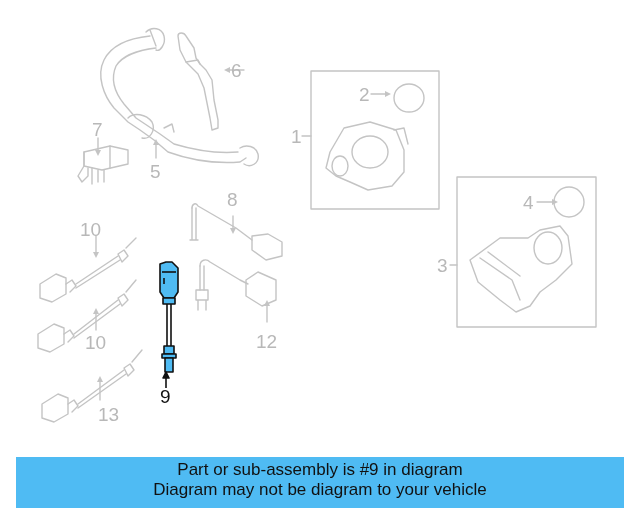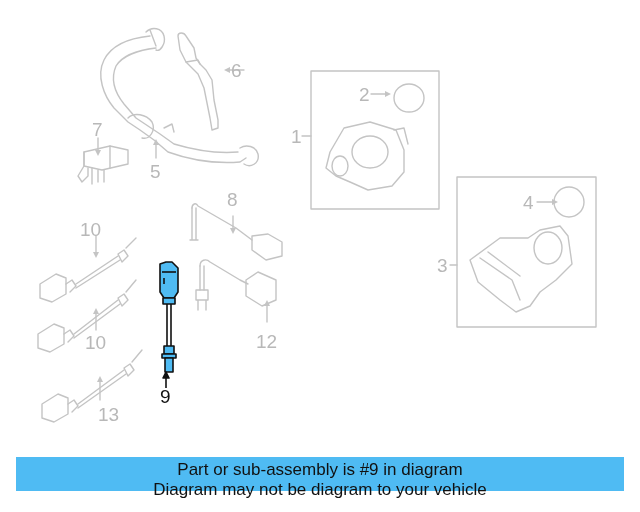--- a/index.html
+++ b/index.html
@@ -1,21 +1,21 @@
 <!DOCTYPE html>
 <html><head>
   <meta charset="utf-8">
   <style>
     html, body { margin: 0; padding: 0; background: #ffffff; }
     body { width: 640px; height: 512px; position: relative; overflow: hidden; font-family: "Liberation Sans", sans-serif; }
     #diagram { position: absolute; left: 0; top: 0; width: 640px; height: 450px; }
     .callout { position: absolute; font-family: "Liberation Sans", sans-serif; font-size: 19px; color: #b8b8b8; line-height: 1; }
     .callout.active { color: #111111; }
     #banner {
-      position: absolute; left: 16px; top: 457px; width: 608px; height: 34px;
+      position: absolute; left: 16px; top: 457px; width: 608px; height: 51px;
       background: #4fbbf3; text-align: center; color: #111111;
       font-family: "Liberation Sans", sans-serif; font-size: 17px; line-height: 20px;
       padding-top: 3px; box-sizing: border-box;
     }
     #banner div { white-space: nowrap; }
   </style>
 </head>
 <body>
 
 <svg id="diagram" viewBox="0 0 640 450" xmlns="http://www.w3.org/2000/svg">

